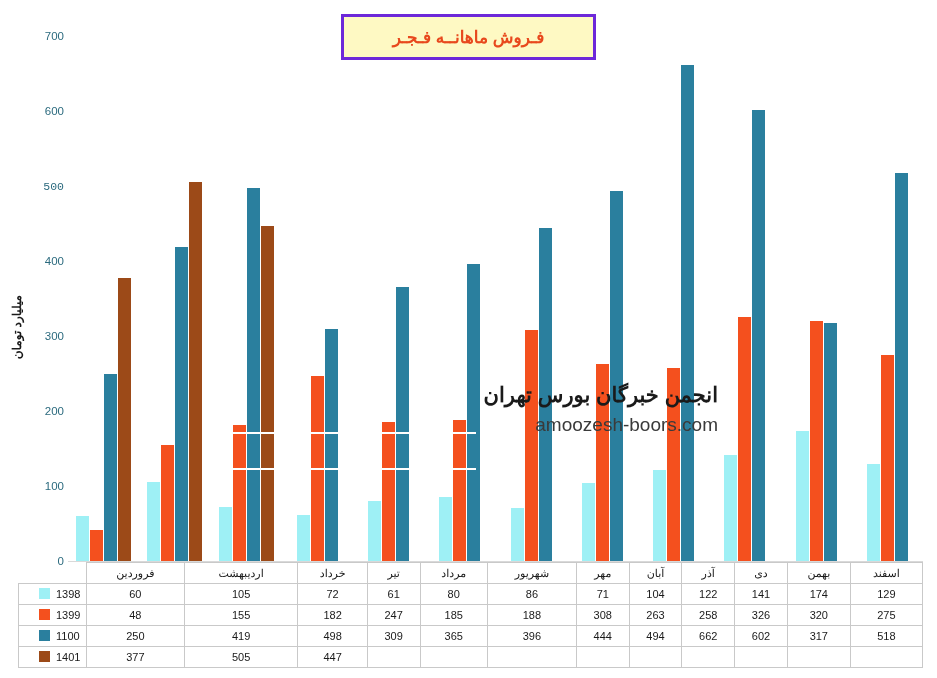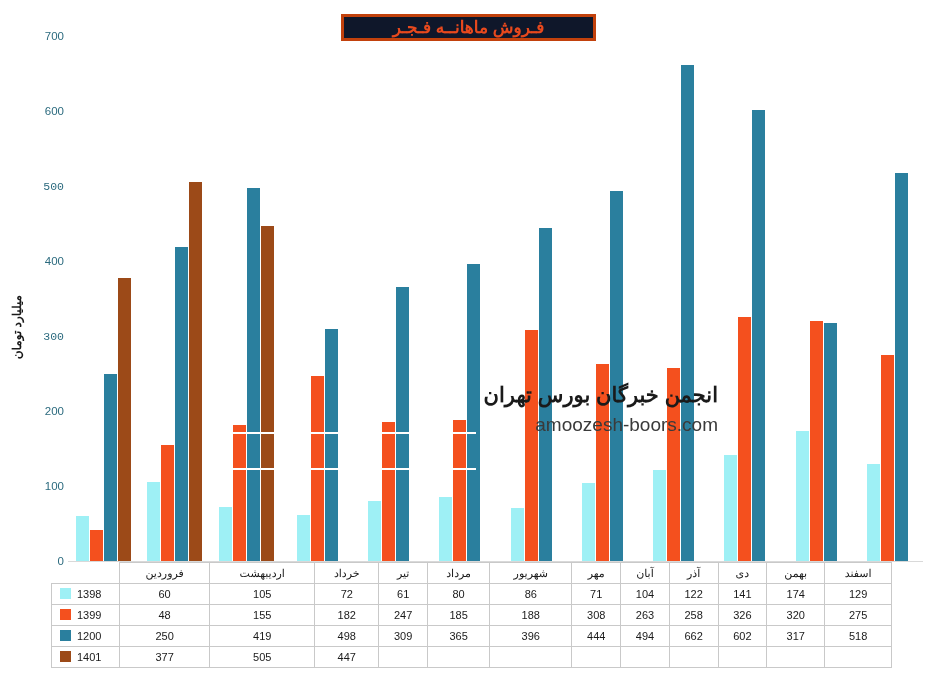--- a/index.html
+++ b/index.html
@@ -9,23 +9,23 @@
     background: #ffffff;
     font-family: "Liberation Sans", sans-serif;
     overflow: hidden;
     position: relative;
   }
 
   
   .title-box {
     position: absolute;
     left: 341px; top: 14px;
-    width: 255px; height: 27px;
-    background: #0f172a;
-    border: 3px solid #c2410c;
+    width: 255px; height: 46px;
+    background: #fef9c3;
+    border: 3px solid #6d28d9;
     display: flex; align-items: center; justify-content: center;
   }
   .title-box .title-text {
     color: #e8491d;
     font-size: 17px;
     font-weight: bold;
     letter-spacing: 1px;
     direction: rtl;
   }
 
@@ -112,42 +112,41 @@
     background: #ffffff;
     height: 2px;
   }
   .wm-rule-top { left: 218px; top: 432px; width: 258px; }
   .wm-rule-bot { left: 218px; top: 468px; width: 258px; }
 
   
   .data-table {
     position: absolute;
     left: 18px; top: 562px;
-    width: 841px;
+    width: 905px;
     border-collapse: collapse;
     font-size: 11px;
     color: #1a1a1a;
-    margin-left: 33px;
   }
   .data-table td {
     border: 1px solid #c9c9c9;
     height: 21px;
     text-align: center;
     padding: 0 2px;
     white-space: nowrap;
   }
   .data-table td.hdr {
     text-align: center;
     color: #1a1a1a;
     font-size: 11px;
   }
   .data-table .legend-cell {
     width: 68px;
     text-align: left;
-    padding-left: 8px;
+    padding-left: 20px;
     position: relative;
   }
   .swatch {
     display: inline-block;
     width: 11px; height: 11px;
     margin-right: 6px;
     vertical-align: -1px;
   }
   .corner { border: none !important; }
 </style>
@@ -161,21 +160,21 @@
 <div class="plot-wrap">
 
   <div class="y-axis-title">
     <span>میلیارد تومان</span>
   </div>
 
   <div class="y-labels" id="ylabels">
       <div class="y-label" style="top: 525px;">0</div>
       <div class="y-label" style="top: 450px;">100</div>
       <div class="y-label" style="top: 375px;">200</div>
-      <div class="y-label" style="top: 300px; font-family: Liberation Mono, monospace;">300</div>
+      <div class="y-label" style="top: 300px;">300</div>
       <div class="y-label" style="top: 225px; text-align: right;">400</div>
       <div class="y-label" style="top: 150px; font-family: Liberation Mono, monospace;">500</div>
       <div class="y-label" style="top: 75px;">600</div>
       <div class="y-label" style="top: 0px;">700</div>
     </div>
 
   <div class="grid-baseline"></div>
 
   <div class="bars-area" id="bars">
       <div class="group" style="left: 0px; width: 71.25px;">
@@ -292,21 +291,21 @@
         <td>185</td>
         <td>188</td>
         <td>308</td>
         <td>263</td>
         <td>258</td>
         <td>326</td>
         <td>320</td>
         <td>275</td>
       </tr>
       <tr>
-        <td class="legend-cell"><span class="swatch" style="background: rgb(42, 127, 158);"></span><span>1200</span></td>
+        <td class="legend-cell"><span class="swatch" style="background: rgb(42, 127, 158);"></span><span>1100</span></td>
         <td>250</td>
         <td>419</td>
         <td>498</td>
         <td>309</td>
         <td>365</td>
         <td>396</td>
         <td>444</td>
         <td>494</td>
         <td>662</td>
         <td>602</td>

